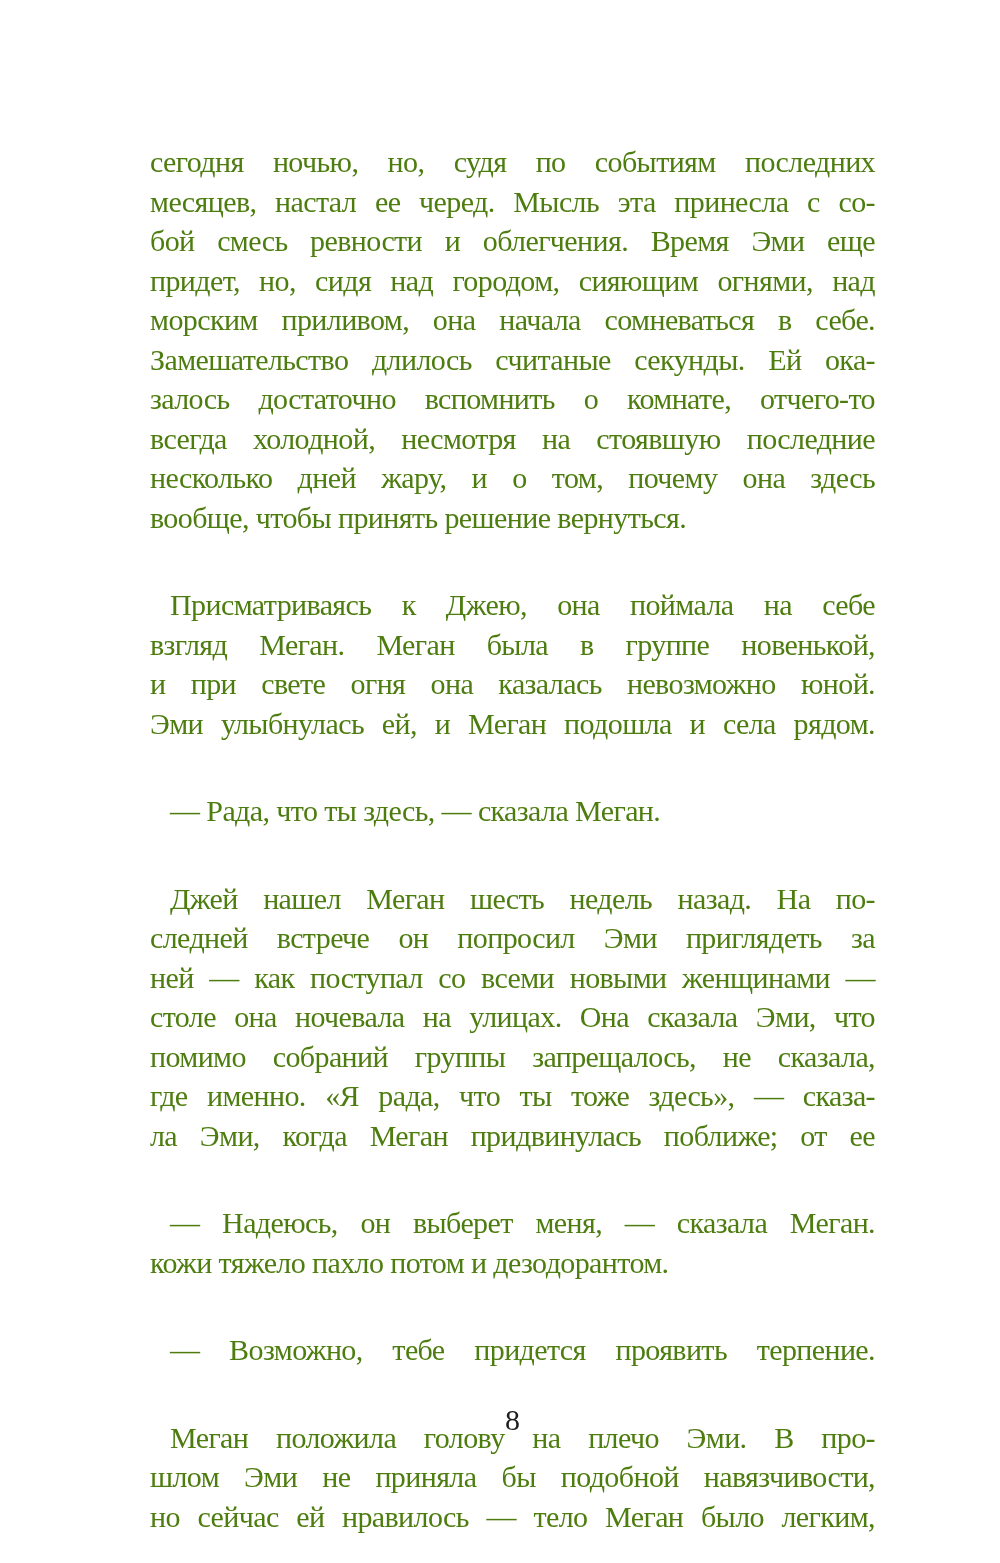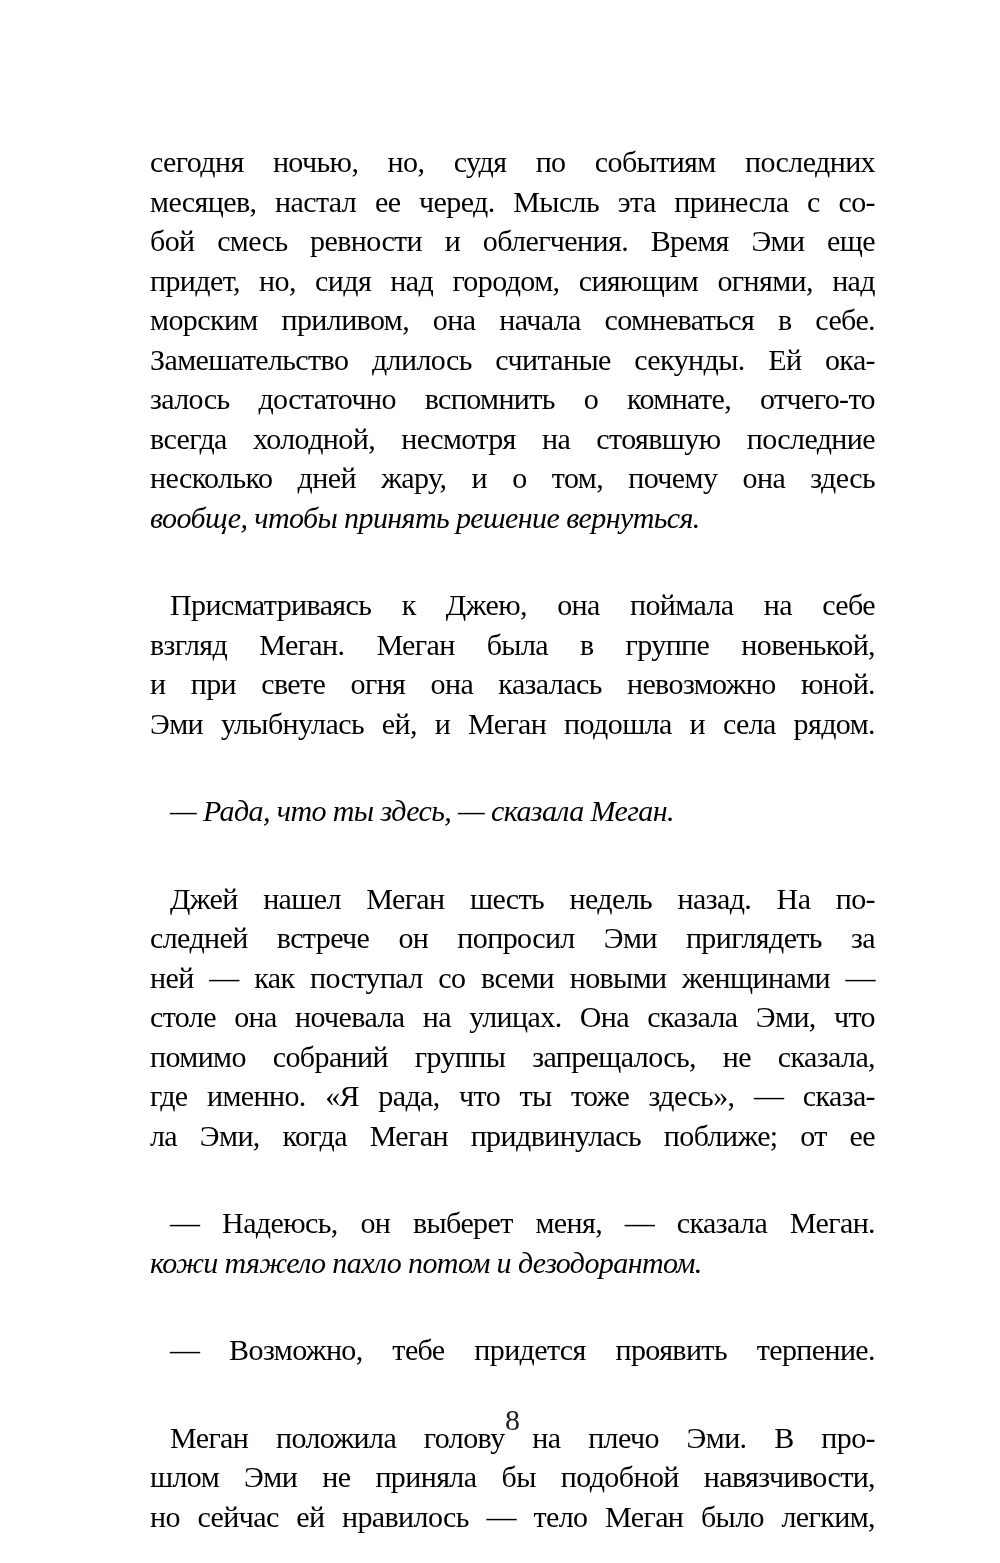--- a/index.html
+++ b/index.html
@@ -12,38 +12,37 @@
     width: 1000px;
     height: 1563px;
     background: #ffffff;
     overflow: hidden;
   }
   .text-block {
     position: absolute;
     left: 150px;
     top: 142px;
     width: 725px;
-    color: #000000;
+    color: #4d7c0f;
     font-family: "Liberation Serif", "DejaVu Serif", serif;
     font-size: 30px;
     line-height: 39.5px;
     letter-spacing: -0.02em;
   }
   .line {
     min-height: 39.5px;
     white-space: normal;
   }
   .line.j {
     text-align: justify;
     text-align-last: justify;
   }
   .line.l {
     text-align: left;
     text-align-last: left;
-    font-style: italic;
   }
   .line.indent {
     padding-left: 20px;
     margin-top: 48px;
   }
   .folio {
     position: absolute;
     left: 150px;
     top: 1400px;
     width: 725px;

